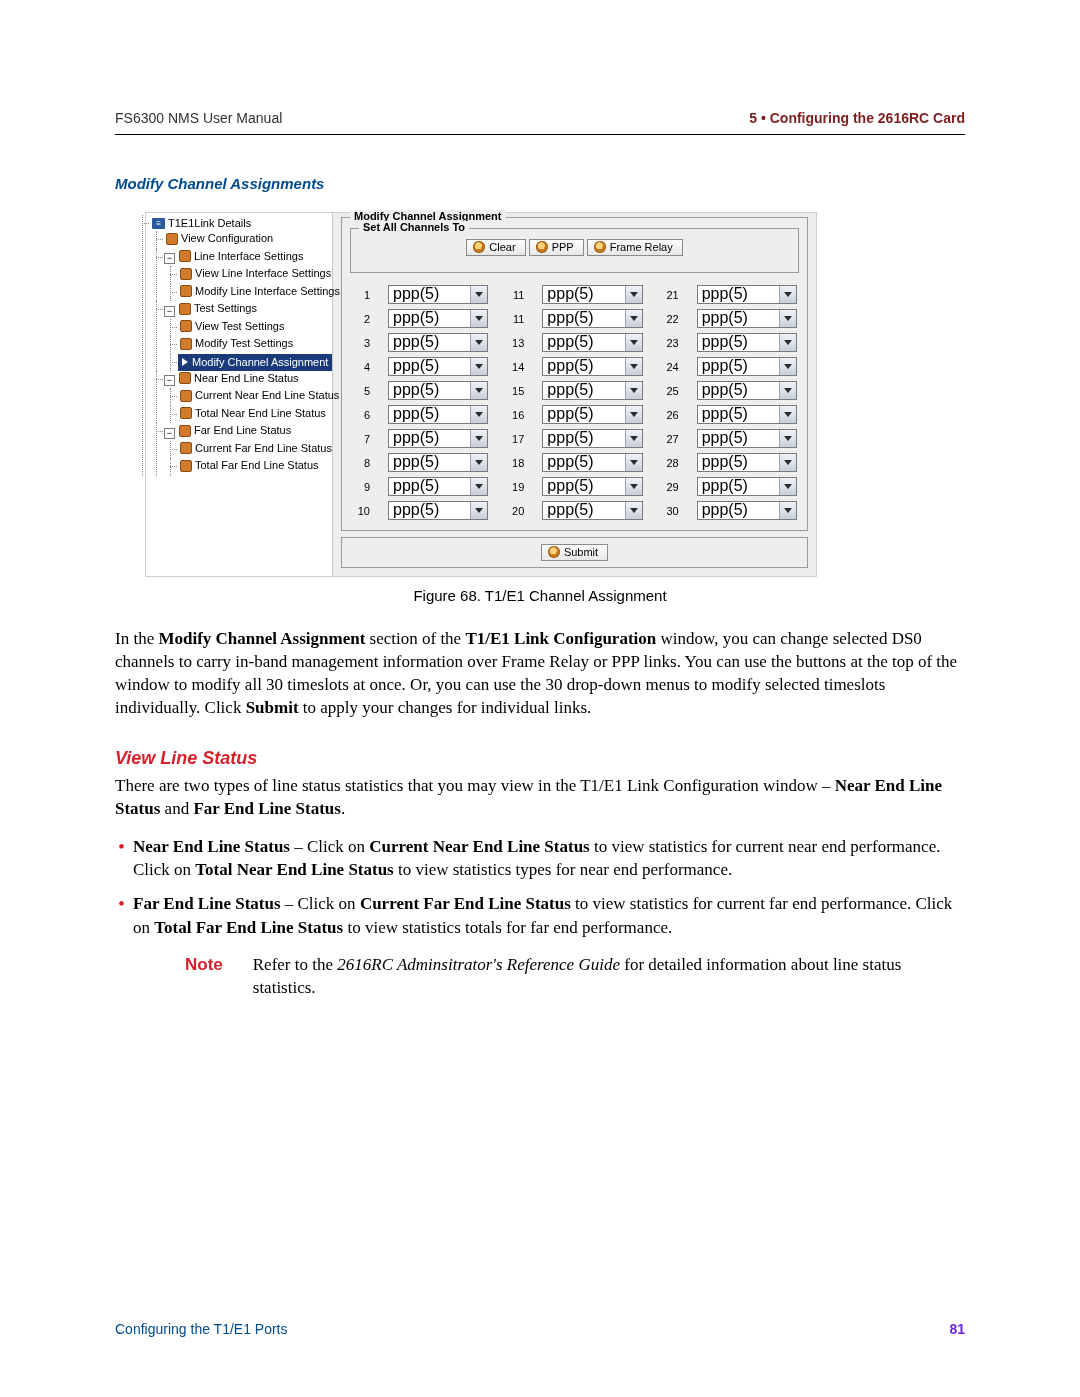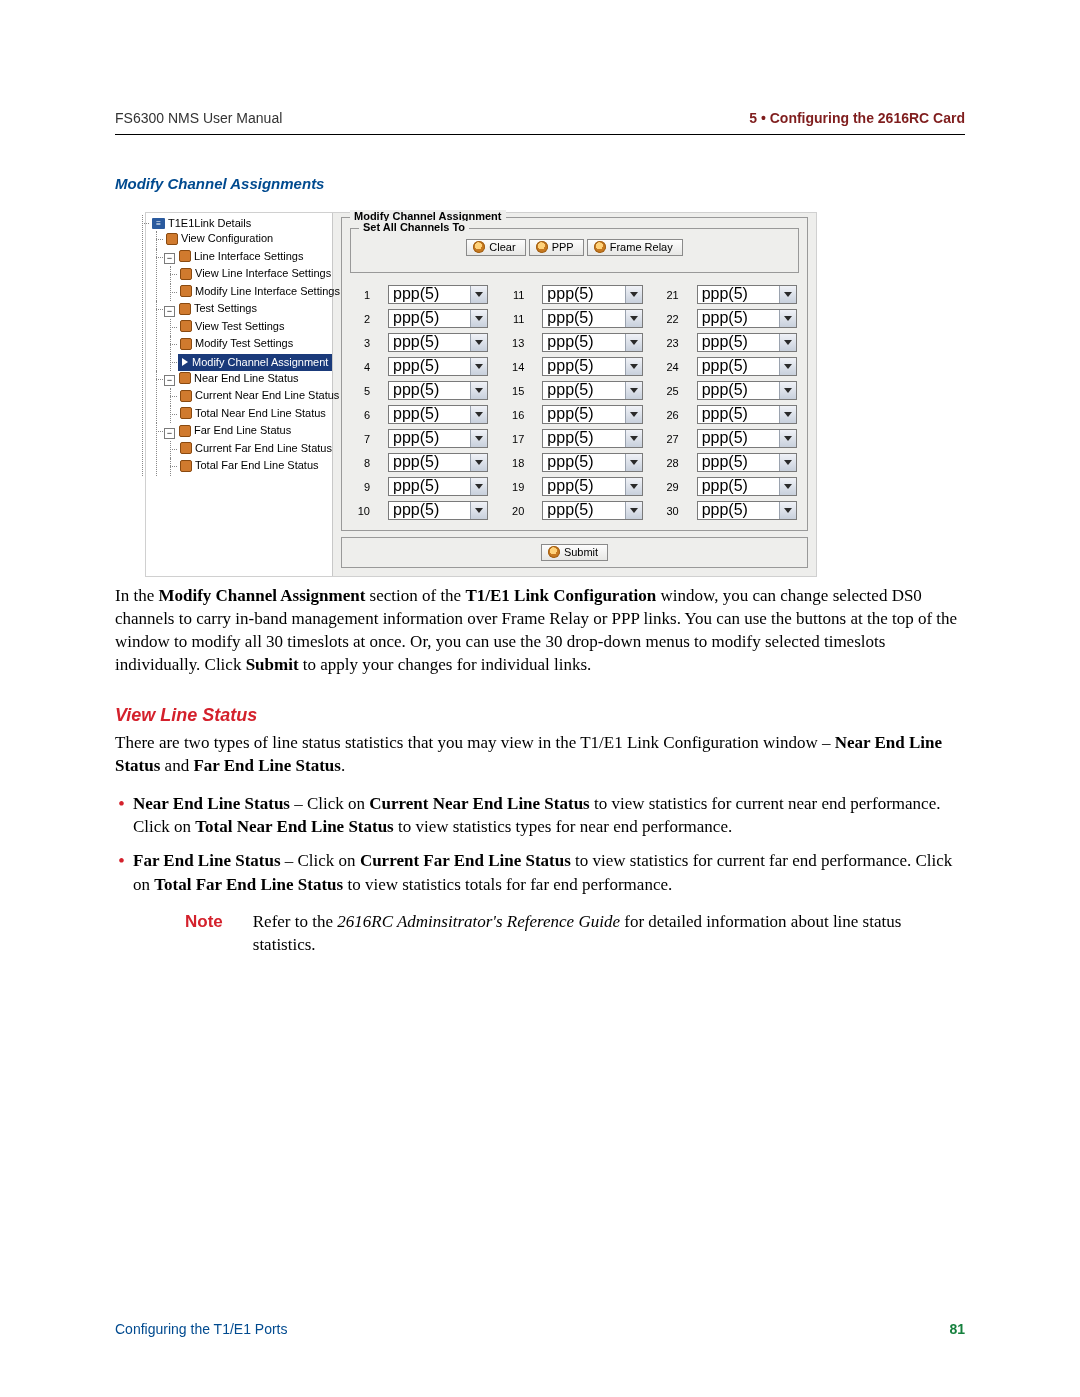--- a/index.html
+++ b/index.html
@@ -173,21 +173,21 @@
   ul.bullets li::marker { color: #d4212c; content: "•  "; font-weight:bold;}
   .note-row { display: flex; gap: 30px; margin-left: 70px; font-size: 17px; line-height:1.35;}
   .note-label { color: #d4212c; font-weight: bold; font-family: Arial, Helvetica, sans-serif;}
   .italic { font-style: italic; }
   .footer {
     position: absolute; left: 115px; right: 115px; bottom: 60px;
     display: flex; justify-content: space-between;
     font-family: Arial, Helvetica, sans-serif; font-size: 14px;
   }
   .footer .left { color: #004a8f; }
-  .footer .right { color: #15803d; font-weight: bold; }
+  .footer .right { color: #6d28d9; font-weight: bold; }
 </style>
 </head>
 <body>
 
 <div class="page">
   <div class="hdr-row">
     <span class="hdr-left">FS6300 NMS User Manual</span>
     <span class="hdr-right">5 • Configuring the 2616RC Card</span>
   </div>
   <hr class="hr">
@@ -454,20 +454,21 @@
         <div class="submit-row">
           <button class="btn">
               <span class="gear"></span>
               <span>Submit</span>
             </button>
         </div>
       </div>
     </div>
   </div>
 
+  <div class="fig-cap">Figure 68. T1/E1 Channel Assignment</div>
 
   <p class="body-p">
     <span>In the </span><b>Modify Channel Assignment</b><span> section of the </span><b>T1/E1 Link Configuration</b><span> window, you can change selected DS0 channels to carry in-band management information over Frame Relay or PPP links. You can use the buttons at the top of the window to modify all 30 timeslots at once. Or, you can use the 30 drop-down menus to modify selected timeslots individually. Click </span><b>Submit</b><span> to apply your changes for individual links.</span>
   </p>
 
   <div class="h3-red">View Line Status</div>
   <p class="body-p">
     <span>There are two types of line status statistics that you may view in the T1/E1 Link Configuration window – </span><b>Near End Line Status</b><span> and </span><b>Far End Line Status</b><span>.</span>
   </p>
 

